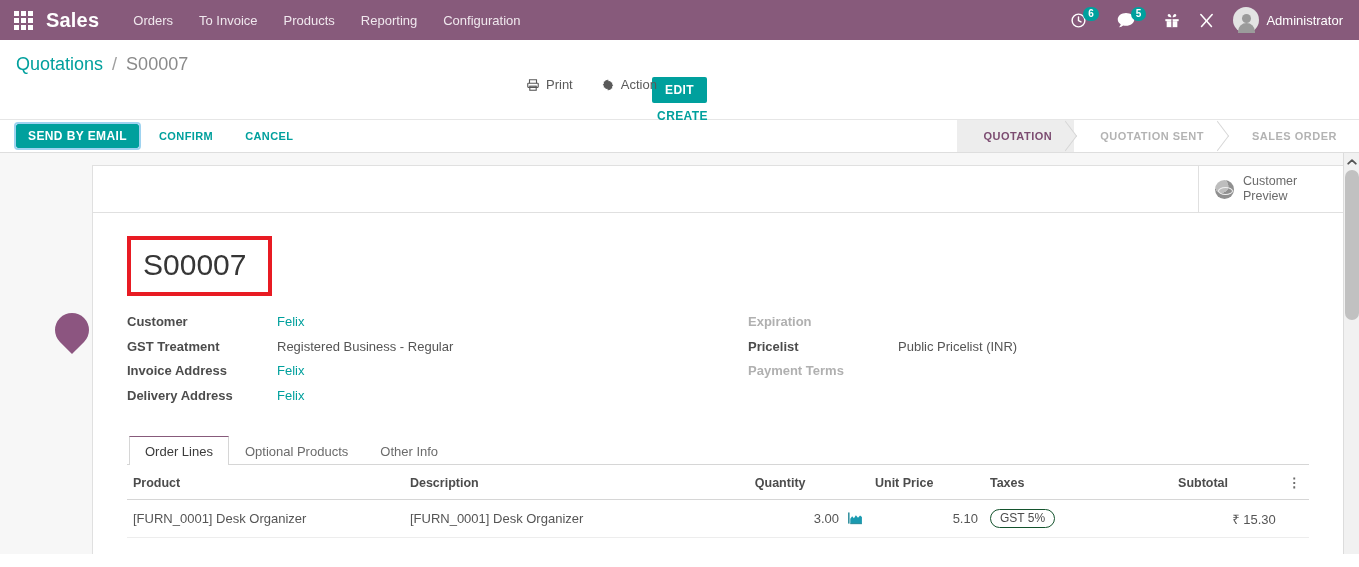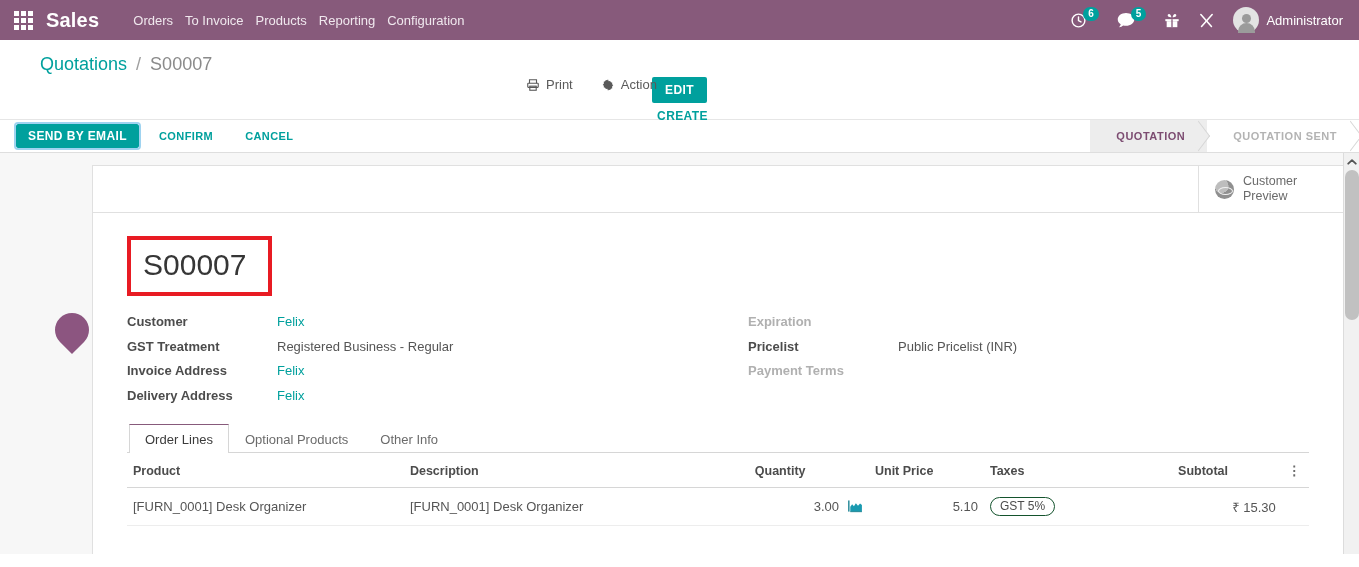--- a/index.html
+++ b/index.html
@@ -35,21 +35,21 @@
     gap: 2px;
   }
   .apps-grid .gridbox i { background: #ffffff; display: block; width: 5px; height: 5px; }
   .brand {
     font-size: 20px;
     font-weight: bold;
     color: #ffffff;
     margin-right: 34px;
     letter-spacing: .2px;
   }
-  .nav-items { display: flex; align-items: flex-start; gap: 12px; }
+  .nav-items { display: flex; align-items: flex-start; gap: 26px; }
   .nav-item {
     font-size: 13px;
     color: #f0e8ee;
     cursor: pointer;
     white-space: nowrap;
   }
   .nav-right {
     margin-left: auto;
     display: flex;
     align-items: center;
@@ -86,21 +86,20 @@
   
   .control-panel {
     background: #ffffff;
     border-bottom: 1px solid #e6e6e6;
     padding: 0 16px;
   }
   .breadcrumb-row {
     padding-top: 14px;
     padding-bottom: 2px;
     font-size: 18px;
-    margin-left: 24px;
   }
   .bc-link { color: #00A09D; cursor: pointer; }
   .bc-sep { color: #9e9e9e; margin: 0 4px; }
   .bc-current { color: #8a8a8a; }
 
   .buttons-row {
     display: flex;
     align-items: center;
     height: 42px;
     position: relative;
@@ -303,21 +302,21 @@
     font-size: 13px;
     font-weight: bold;
     color: #4c4c4c;
     flex: 0 0 auto;
   }
   .field-label.empty { color: #b0b0b0; }
   .field-value { font-size: 13px; color: #555555; }
   .field-value.link { color: #00A09D; cursor: pointer; }
 
   
-  .notebook { margin-top: 12px; }
+  .notebook { margin-top: 24px; }
   .tabs {
     display: flex;
     border-bottom: 1px solid #d6d6d6;
     padding-left: 2px;
   }
   .tab {
     padding: 7px 15px 6px 15px;
     font-size: 13px;
     color: #6b6b6b;
     border: 1px solid transparent;
@@ -539,20 +538,21 @@
 
 <div class="statusbar-row">
   <div class="sb-buttons">
     <button class="sb-btn-primary">SEND BY EMAIL</button>
     <button class="sb-btn">CONFIRM</button>
     <button class="sb-btn">CANCEL</button>
   </div>
   <div class="statusbar-stages">
     <div class="stage active">QUOTATION</div>
     <div class="stage">QUOTATION SENT</div>
+    <div class="stage last">SALES ORDER</div>
   </div>
 </div>
 
 <div class="content-wrap">
 
   <div class="teardrop"></div>
 
   <div class="sheet">
 
     <div class="button-box">

